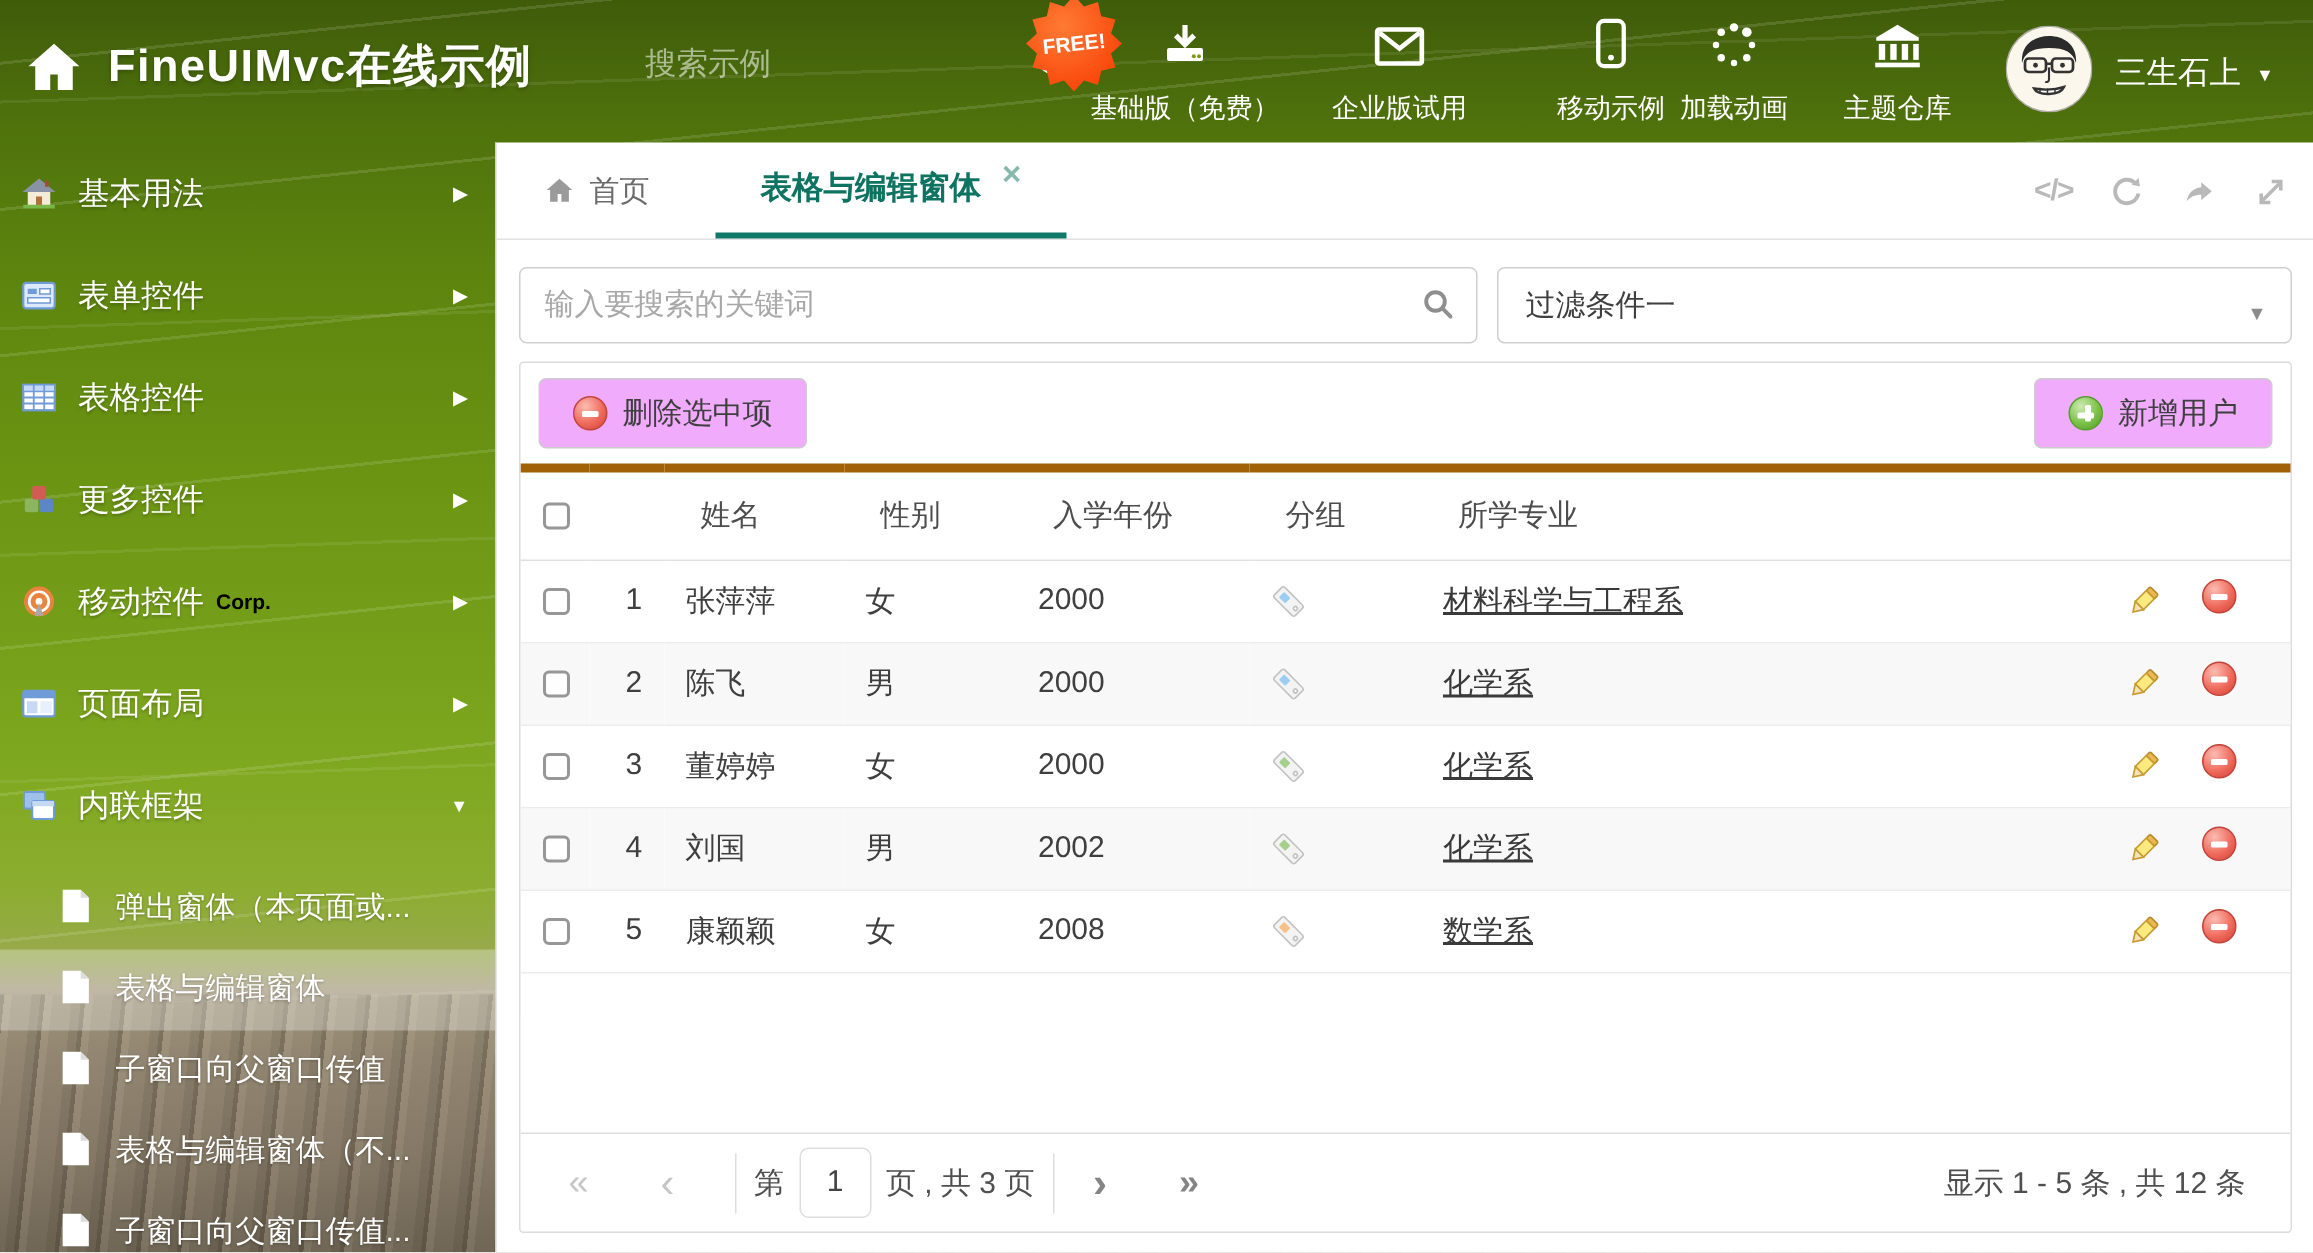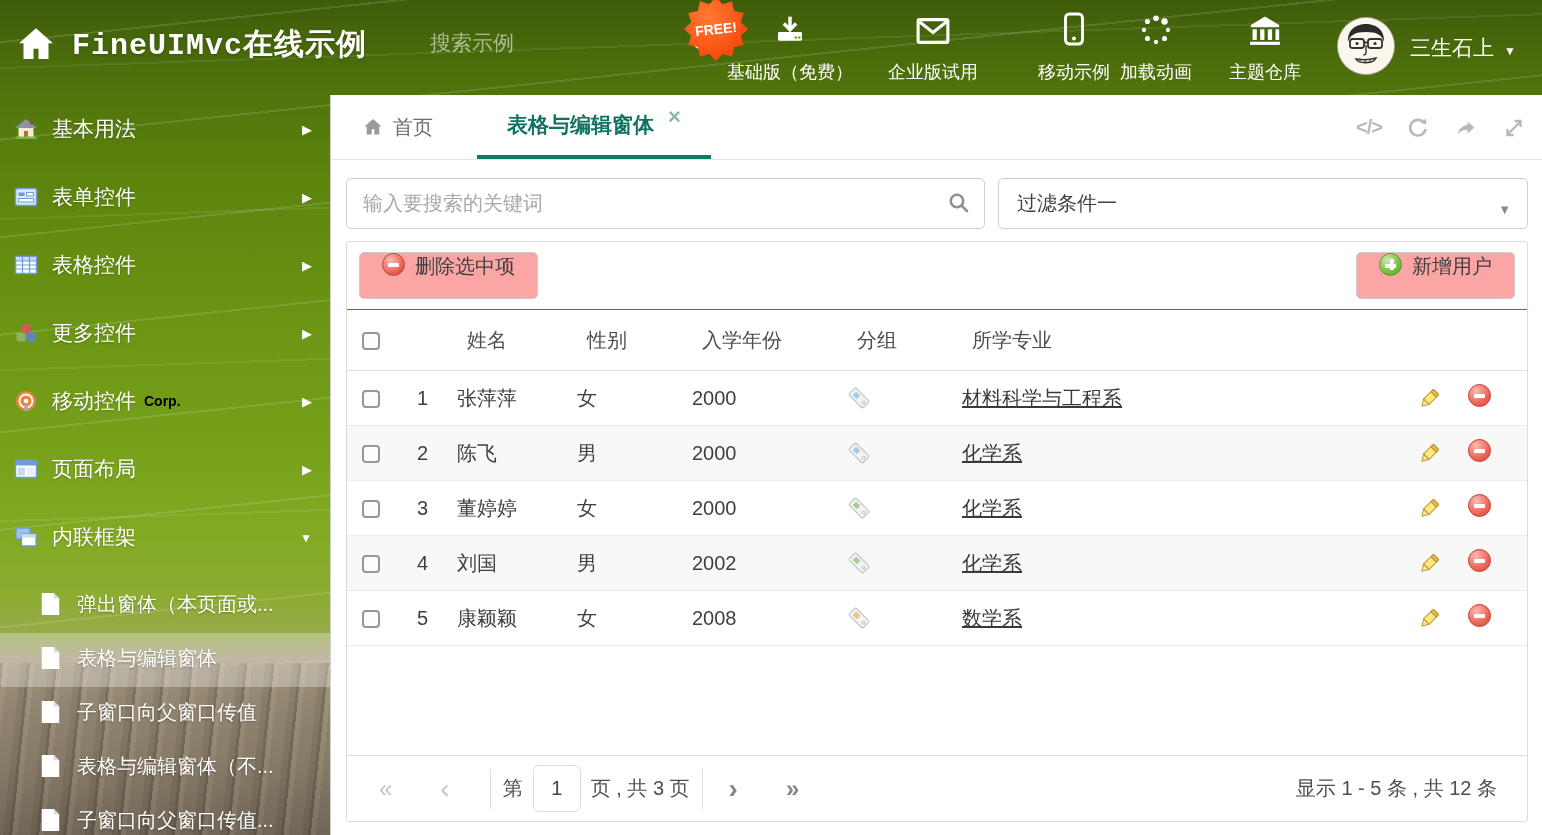--- a/index.html
+++ b/index.html
@@ -15,21 +15,21 @@
   .bg .rain { position:absolute; left:0; top:0; right:0; height:668px; opacity:.55;
     background:
       repeating-linear-gradient(174deg, rgba(255,255,255,0) 0 41px, rgba(255,255,255,.22) 41px 43px, rgba(255,255,255,0) 43px 97px),
       repeating-linear-gradient(178deg, rgba(255,255,255,0) 0 67px, rgba(255,255,255,.15) 67px 69px, rgba(255,255,255,0) 69px 151px); }
   .bg .wood { position:absolute; left:0; bottom:0; right:0; height:172px; opacity:.8;
     background:repeating-linear-gradient(96deg, rgba(56,45,32,.38) 0 3px, rgba(173,160,138,.28) 3px 8px,
       rgba(126,113,94,.22) 8px 21px, rgba(90,79,63,.3) 21px 27px); }
 
   
   .topbar { position:absolute; left:0; top:0; width:1542px; height:95px; color:#fff; z-index:5; }
-  .brand { position:absolute; left:16px; top:24px; display:flex; align-items:flex-start; gap:16px;font-family:Liberation Mono, monospace; }
+  .brand { position:absolute; left:16px; top:24px; display:flex; align-items:flex-end; gap:16px; }
   .brand .home-svg { width:40px; height:40px; }
   .brand-title { font-size:30px; font-weight:bold; letter-spacing:1px; text-shadow:0 1px 3px rgba(0,0,0,.25); }
   .top-search { position:absolute; left:430px; top:30px; display:flex; align-items:center; gap:110px; }
   .top-search input { background:transparent; border:none; outline:none; width:150px;
     font-size:21px; color:rgba(255,255,255,.85); font-family:inherit; }
   .top-search input::placeholder { color:rgba(255,255,255,.55); }
   .top-search .mag { width:26px; height:26px; }
 
   .free-badge { position:absolute; left:684px; top:-3px; width:64px; height:64px;
     background:radial-gradient(circle at 38% 32%, #ff7a33, #f9470b 75%);
@@ -91,40 +91,40 @@
   .kw-search .mag { position:absolute; right:14px; top:13px; width:24px; height:24px; }
   .filter-dd { flex:1; height:51px; border:1px solid #cfcfcf; border-radius:5px; display:flex;
     align-items:center; padding:0 18px; font-size:20px; color:#3f3f3f; cursor:pointer; position:relative; }
   .filter-dd .dd-caret::after { content:"▼"; font-size:13px; color:#8b8b8b; }
   .filter-dd .dd-caret { position:absolute; right:16px; top:17px; }
 
   .grid-panel { margin:12px 14px 13px 15px; border:1px solid #dcdcdc; border-radius:3px;
     flex:1; display:flex; flex-direction:column; overflow:hidden; }
   .grid-toolbar { flex:none; height:67px; display:flex; align-items:center; padding:0 12px;
     justify-content:space-between; }
-  .btn { height:47px; background:#fca5a5; border:1px solid #ccc; border-radius:5px; display:flex;
-    gap:10px; padding:0 22px; font-size:20px; color:#3f3f3f; cursor:pointer;
+  .btn { height:47px; background:#f0abfc; border:1px solid #ccc; border-radius:5px; display:flex;
+    align-items:center; gap:10px; padding:0 22px; font-size:20px; color:#3f3f3f; cursor:pointer;
     font-family:inherit; }
   .minus-circle, .plus-circle { width:23px; height:23px; border-radius:50%; position:relative;
     display:inline-block; flex:none; }
   .minus-circle { background:radial-gradient(circle at 35% 28%, #fcbcb2, #ef6c5e 55%, #d8473a 92%);
     border:1px solid #c2443a; }
   .minus-circle::after { content:""; position:absolute; left:5px; right:5px; top:9px; height:4px;
     background:#fff; border-radius:1px; }
   .plus-circle { background:radial-gradient(circle at 35% 28%, #cdeab0, #7cc24a 55%, #54a527 92%);
     border:1px solid #58a02c; }
   .plus-circle::before { content:""; position:absolute; left:5px; right:5px; top:9.5px; height:4px;
     background:#fff; border-radius:1px; }
   .plus-circle::after { content:""; position:absolute; top:5px; bottom:5px; left:9.5px; width:4px;
     background:#fff; border-radius:1px; }
 
   table.grid { width:100%; border-collapse:collapse; table-layout:fixed; flex:none; }
   table.grid th, table.grid td { text-align:left; font-weight:normal; overflow:hidden;
     white-space:nowrap; }
-  table.grid thead tr { height:61px; border-top:1px solid #a16207; border-bottom:1px solid #e0e0e0; }
+  table.grid thead tr { height:61px; border-top:6px solid #a16207; border-bottom:1px solid #e0e0e0; }
   table.grid thead th { font-size:20px; color:#4d4d4d; padding-left:24px; }
   table.grid thead th.col-check, table.grid tbody td.col-check { padding-left:15px; }
   table.grid tbody tr { height:55px; border-bottom:1px solid #ececec; }
   table.grid tbody tr.alt { background:#f8f8f8; }
   table.grid tbody td { font-size:20px; color:#3f3f3f; padding-left:14px; }
   td.col-idx { padding-left:24px !important; }
   .checkbox { width:18px; height:18px; border:2px solid #979797; border-radius:4px;
     background:#fefefe; display:inline-block; vertical-align:middle; cursor:pointer; }
   a.major-link { color:#3a3a3a; text-decoration:underline; cursor:pointer; }
   .tag-icon { width:24px; height:24px; vertical-align:middle; }

